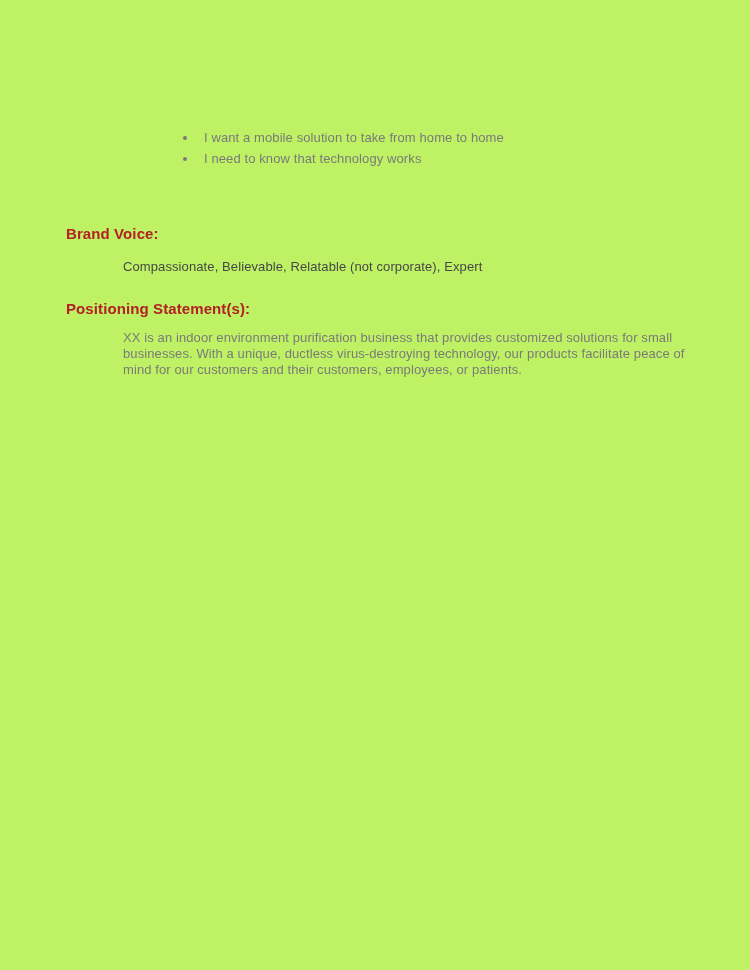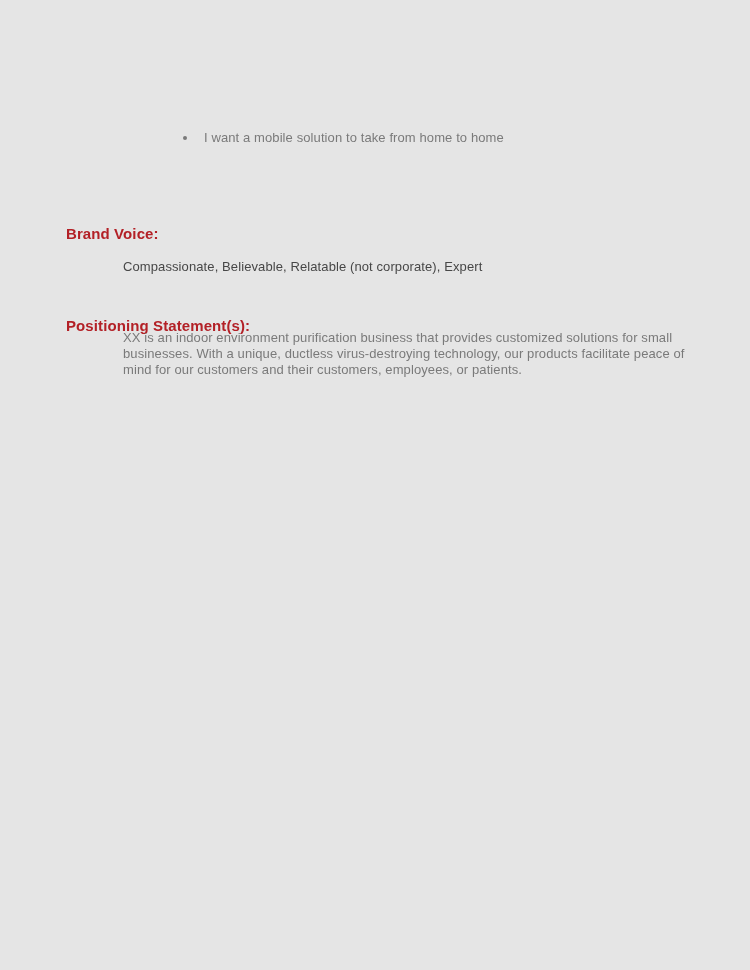--- a/index.html
+++ b/index.html
@@ -4,21 +4,21 @@
 <style>
   html, body {
     margin: 0;
     padding: 0;
     background: #ffffff;
   }
   .page {
     position: relative;
     width: 750px;
     height: 970px;
-    background: #e5e5e5;
+    background: #bef264;
     font-family: "Liberation Sans", sans-serif;
     overflow: hidden;
   }
 
   
   .bullet-list {
     position: absolute;
     left: 204px;
     top: 127px;
     margin: 0;
@@ -48,21 +48,21 @@
   .section-heading {
     position: absolute;
     left: 66px;
     margin: 0;
     font-size: 15px;
     font-weight: bold;
     color: #b32026;
     letter-spacing: 0.1px;
   }
   .heading-brand-voice { top: 225px; }
-  .heading-positioning { top: 317px; }
+  .heading-positioning { top: 300px; }
 
   
   .indent-text {
     position: absolute;
     left: 110px;
     margin: 13px;
     font-size: 13px;
     letter-spacing: 0.1px;
   }
   .brand-voice-value {
@@ -77,20 +77,21 @@
     line-height: 16px;
   }
 </style>
 </head>
 <body>
 
 <div class="page">
 
   <ul class="bullet-list">
     <li>I want a mobile solution to take from home to home</li>
+    <li>I need to know that technology works</li>
   </ul>
 
   <h2 class="section-heading heading-brand-voice">Brand Voice:</h2>
 
   <p class="indent-text brand-voice-value">Compassionate, Believable, Relatable (not corporate), Expert</p>
 
   <h2 class="section-heading heading-positioning">Positioning Statement(s):</h2>
 
   <p class="indent-text positioning-body">XX is an indoor environment purification business that provides customized solutions for small businesses. With a unique, ductless virus-destroying technology, our products facilitate peace of mind for our customers and their customers, employees, or patients.</p>
 

